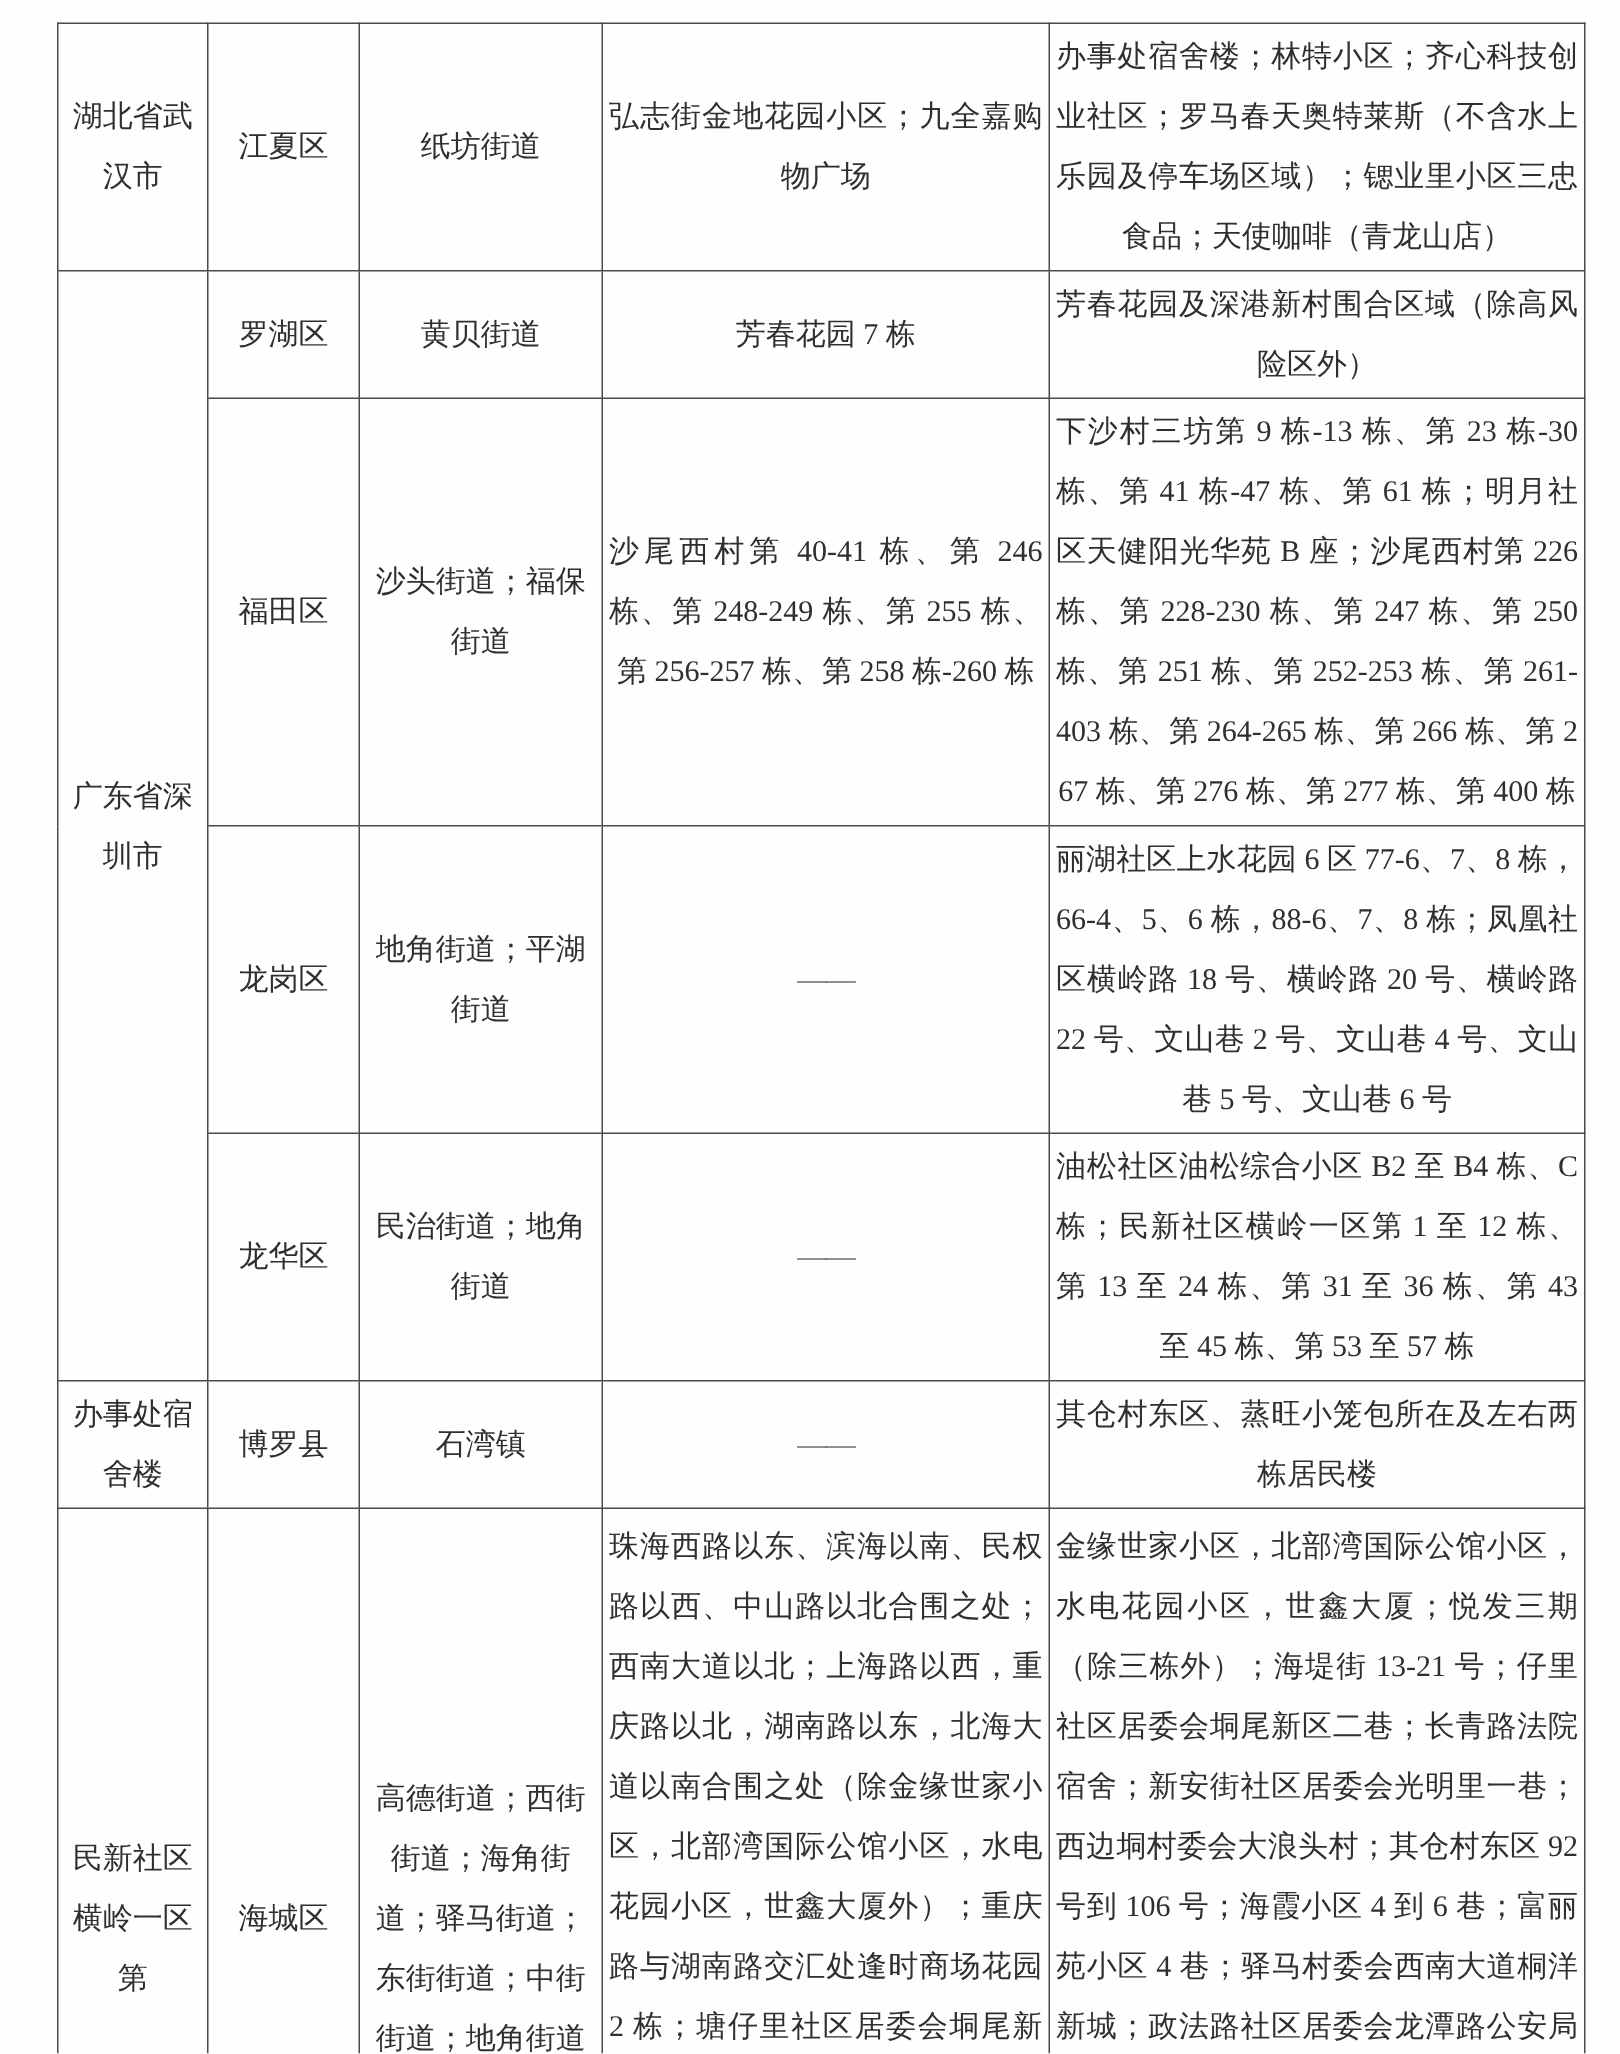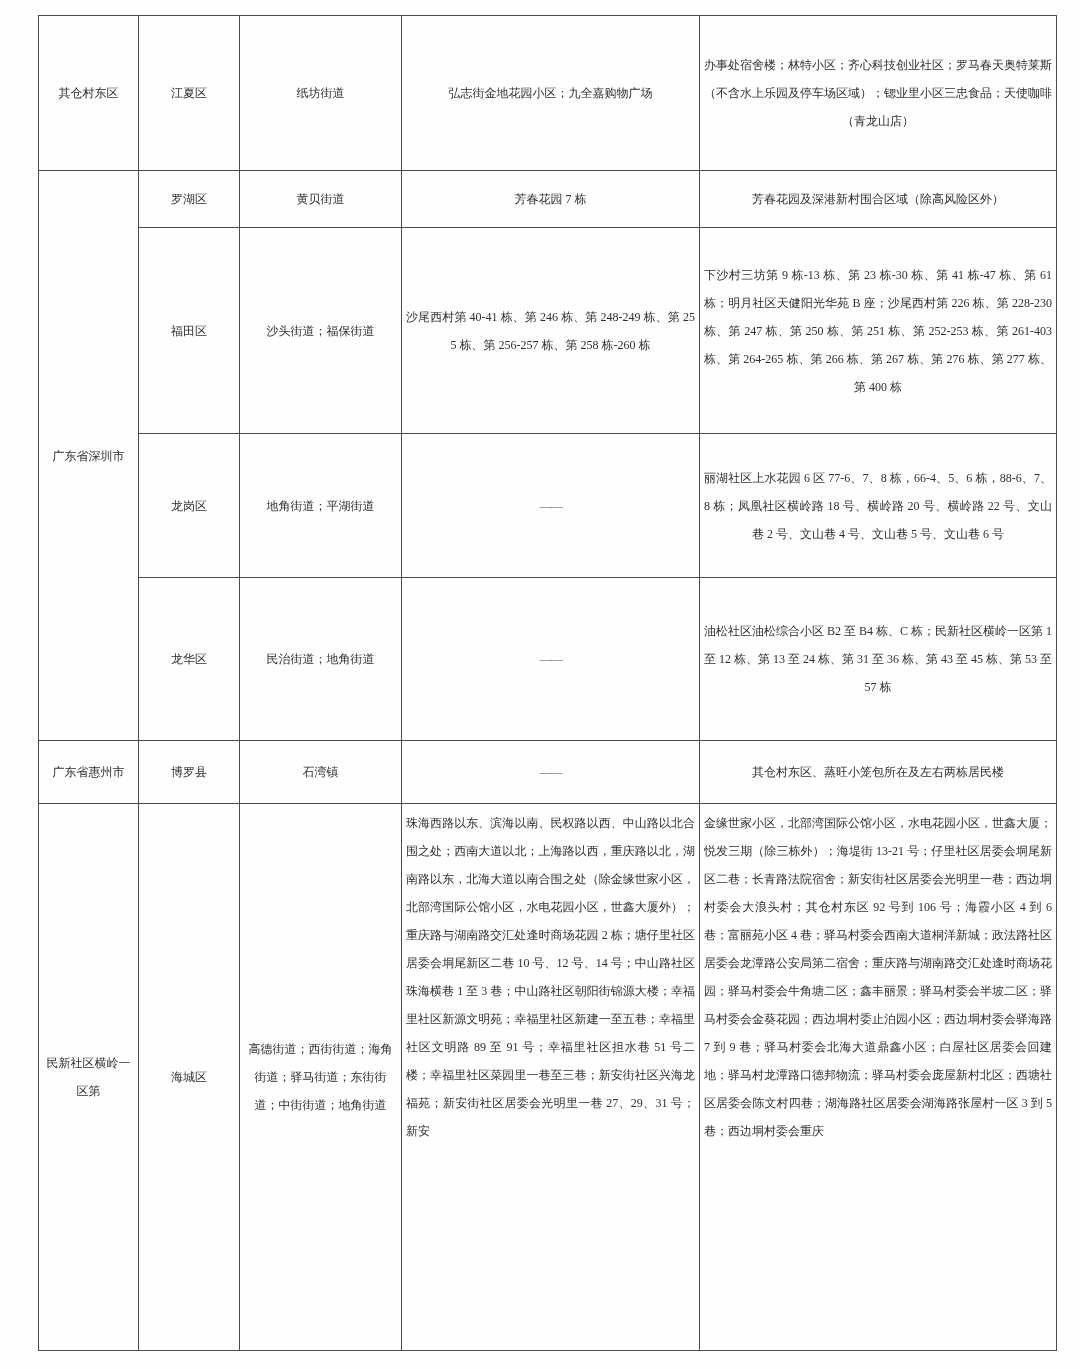--- a/index.html
+++ b/index.html
@@ -24,22 +24,22 @@
     color: #2f2f2f;
   }
   col.col-province { width: 100px; }
   col.col-district { width: 101px; }
   col.col-street   { width: 162px; }
   col.col-a        { width: 298px; }
   col.col-b        { width: 357px; }
 
   td.cell {
     border: 1px solid #4a4a4a;
-    font-size: 12px;
-    line-height: 28px;
+    font-size: 20px;
+    line-height: 40px;
     vertical-align: middle;
     padding: 2px 4px;
     overflow: hidden;
     word-break: break-all;
   }
   td.center { text-align: center; }
   td.long {
     text-align: justify;
     text-align-last: center;
   }
@@ -72,21 +72,21 @@
   <table class="risk-table">
     <colgroup>
       <col class="col-province">
       <col class="col-district">
       <col class="col-street">
       <col class="col-a">
       <col class="col-b">
     </colgroup>
     <tbody>
       <tr class="r0">
-        <td class="cell center">其仓村东区</td>
+        <td class="cell center">湖北省武汉市</td>
         <td class="cell center">江夏区</td>
         <td class="cell center">纸坊街道</td>
         <td class="cell long">弘志街金地花园小区；九全嘉购物广场</td>
         <td class="cell long">办事处宿舍楼；林特小区；齐心科技创业社区；罗马春天奥特莱斯（不含水上乐园及停车场区域）；锶业里小区三忠食品；天使咖啡（青龙山店）</td>
       </tr>
       <tr class="r1">
         <td class="cell center" rowspan="4">广东省深圳市</td>
         <td class="cell center">罗湖区</td>
         <td class="cell center">黄贝街道</td>
         <td class="cell long">芳春花园 7 栋</td>
@@ -104,21 +104,21 @@
         <td class="cell center dash">——</td>
         <td class="cell long">丽湖社区上水花园 6 区 77-6、7、8 栋，66-4、5、6 栋，88-6、7、8 栋；凤凰社区横岭路 18 号、横岭路 20 号、横岭路 22 号、文山巷 2 号、文山巷 4 号、文山巷 5 号、文山巷 6 号</td>
       </tr>
       <tr class="r4">
         <td class="cell center">龙华区</td>
         <td class="cell center">民治街道；地角街道</td>
         <td class="cell center dash">——</td>
         <td class="cell long">油松社区油松综合小区 B2 至 B4 栋、C 栋；民新社区横岭一区第 1 至 12 栋、第 13 至 24 栋、第 31 至 36 栋、第 43 至 45 栋、第 53 至 57 栋</td>
       </tr>
       <tr class="r5">
-        <td class="cell center">广东省惠州市</td>
+        <td class="cell center">办事处宿舍楼</td>
         <td class="cell center">博罗县</td>
         <td class="cell center">石湾镇</td>
         <td class="cell center dash">——</td>
         <td class="cell long">其仓村东区、蒸旺小笼包所在及左右两栋居民楼</td>
       </tr>
       <tr class="r6">
         <td class="cell center">民新社区横岭一区第</td>
         <td class="cell center">海城区</td>
         <td class="cell center">高德街道；西街街道；海角街道；驿马街道；东街街道；中街街道；地角街道</td>
         <td class="cell top">

